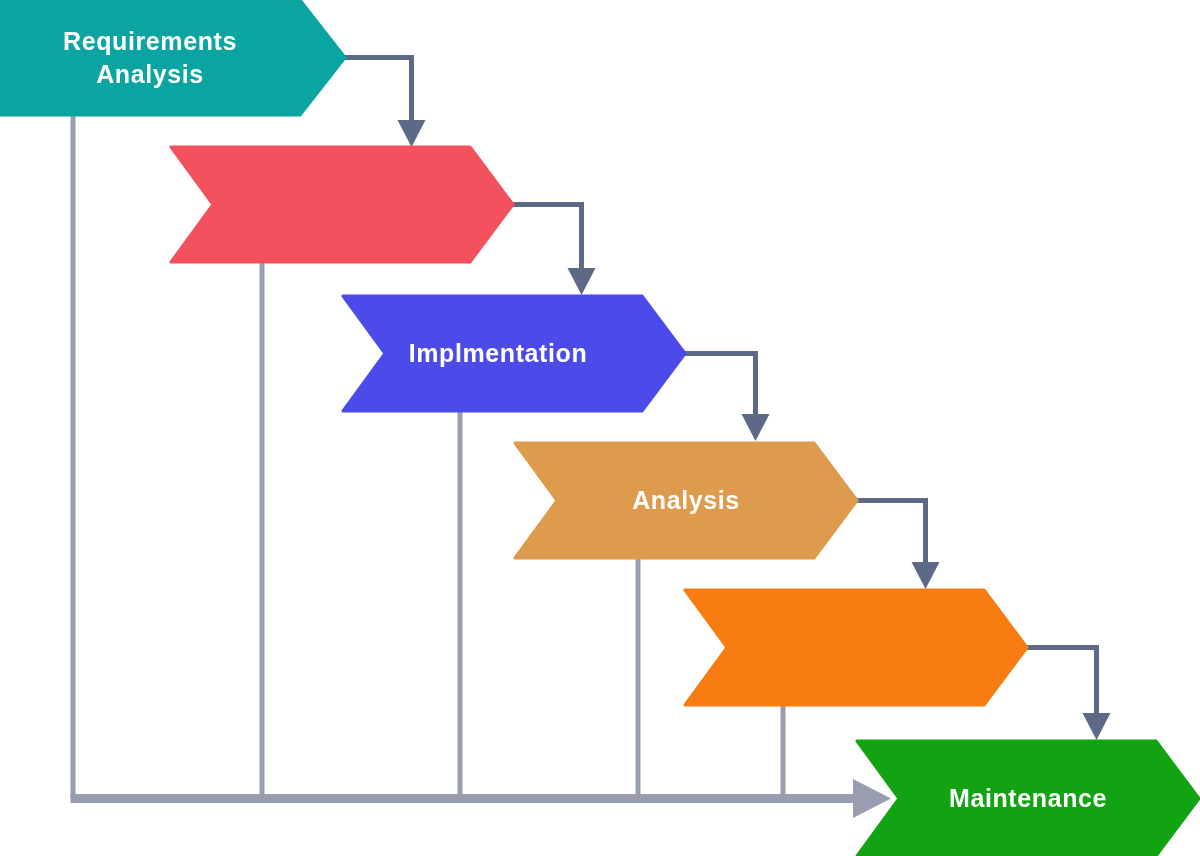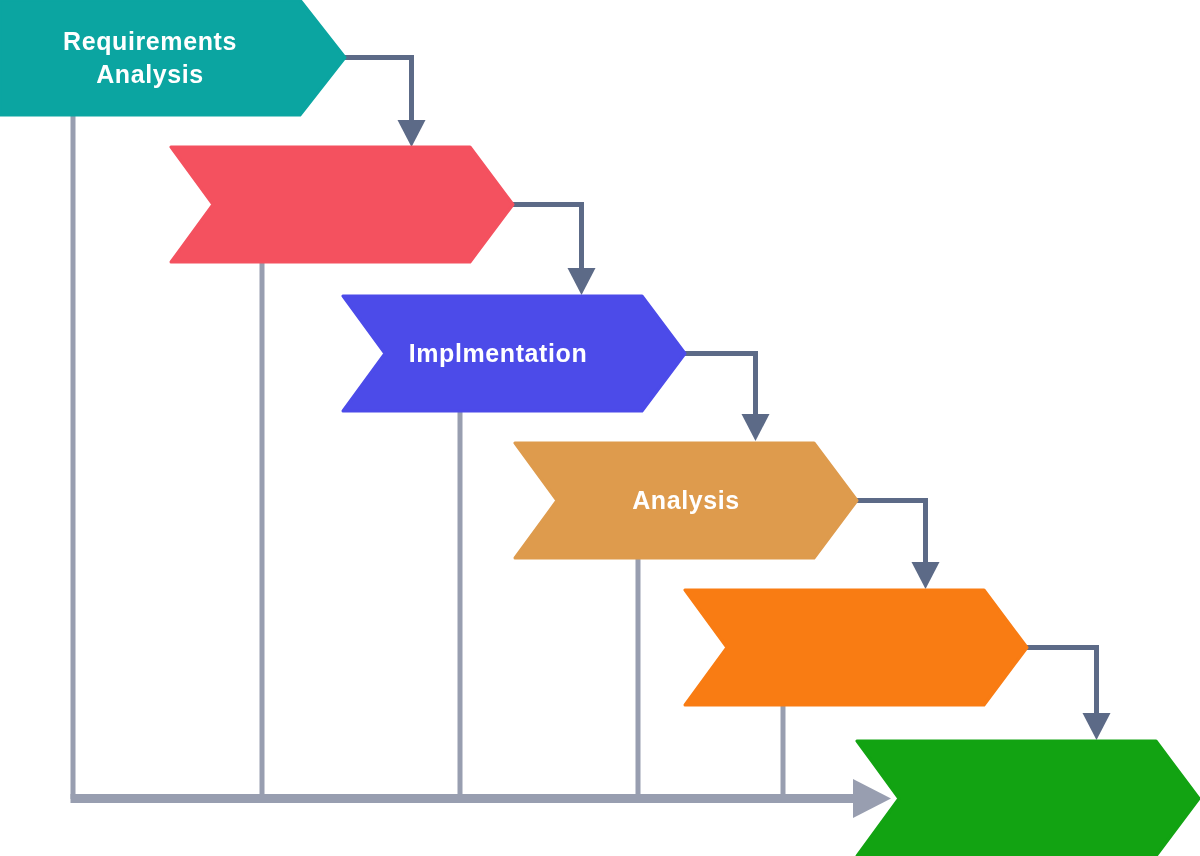--- a/index.html
+++ b/index.html
@@ -84,14 +84,15 @@
       <polygon points="857,741 1156,741 1199,798.5 1156,856 857,856 899,798.5" fill="#12a312" stroke="#12a312"></polygon>
     </g>
 
     <polygon points="853,779 891,798.5 853,818" fill="#989eb0"></polygon>
   </svg>
 
   <div class="phase-label lbl-1">Requirements
 Analysis</div>
   <div class="phase-label lbl-3">Implmentation</div>
   <div class="phase-label lbl-4">Analysis</div>
+  <div class="phase-label lbl-6">Maintenance</div>
 
 </div>
 
 </body></html>

